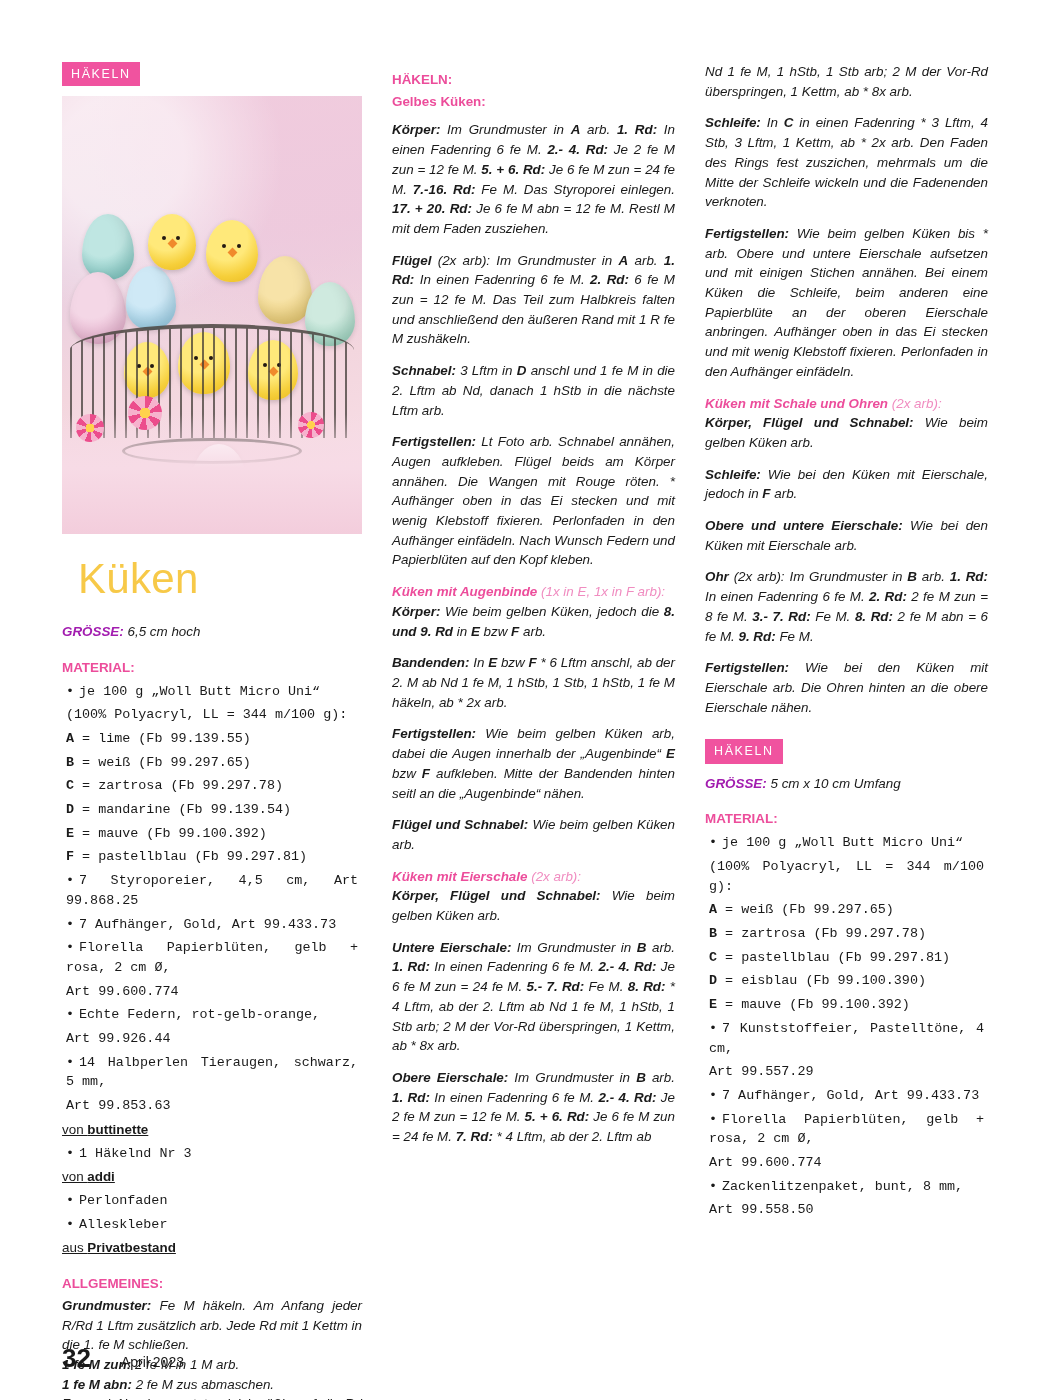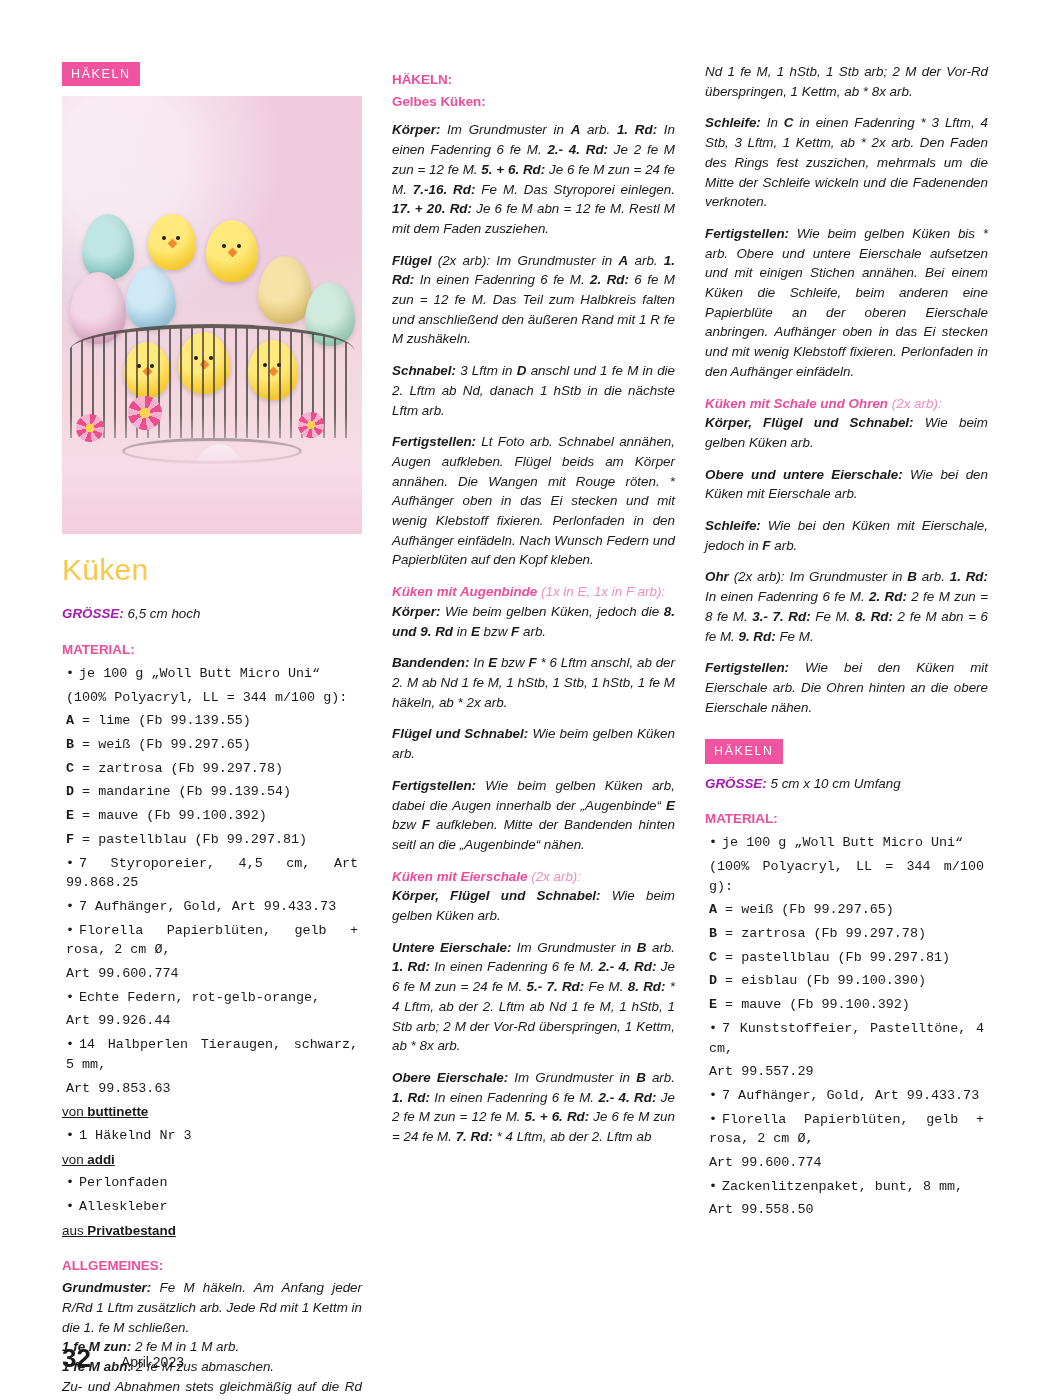--- a/index.html
+++ b/index.html
@@ -123,24 +123,24 @@
     display: inline-block;
     background: #f0539f;
     color: #ffffff;
     font-size: 12.5px;
     letter-spacing: 1.6px;
     padding: 3px 9px 3px 9px;
     margin-bottom: 10px;
     font-weight: 400;
   }
   .title {
-    font-size: 30px;
+    font-size: 42px;
     color: #f7c948;
     font-weight: 400;
-    margin: 4px 0 12px 0;
+    margin: 4px 0 12px 16px;
     letter-spacing: .3px;
   }
   .pink-label {
     color: #a21caf;
     font-weight: 700;
   }
   .pink-head {
     color: #ec4d9b;
     font-weight: 700;
     margin-top: 16px;
@@ -332,25 +332,25 @@
       <p>
         <span class="pink-sub">Küken mit Augenbinde</span><span class="pink-soft"> (1x in E, 1x in F arb):</span><br>
         <b>Körper:</b><span> Wie beim gelben Küken, jedoch die <b>8. und 9. Rd</b> in <b>E</b> bzw <b>F</b> arb.</span>
       </p>
 
       <p>
         <b>Bandenden:</b><span> In <b>E</b> bzw <b>F</b> * 6 Lftm anschl, ab der 2. M ab Nd 1 fe M, 1 hStb, 1 Stb, 1 hStb, 1 fe M häkeln, ab * 2x arb.</span>
       </p>
 
       <p>
+        <b>Fertigstellen:</b><span> Wie beim gelben Küken arb, dabei die Augen innerhalb der „Augenbinde“ <b>E</b> bzw <b>F</b> aufkleben. Mitte der Bandenden hinten seitl an die „Augenbinde“ nähen.</span>
+      </p>
+
+      <p>
         <b>Flügel und Schnabel:</b><span> Wie beim gelben Küken arb.</span>
-      </p>
-
-      <p>
-        <b>Fertigstellen:</b><span> Wie beim gelben Küken arb, dabei die Augen innerhalb der „Augenbinde“ <b>E</b> bzw <b>F</b> aufkleben. Mitte der Bandenden hinten seitl an die „Augenbinde“ nähen.</span>
       </p>
 
       <p>
         <span class="pink-sub">Küken mit Eierschale</span><span class="pink-soft"> (2x arb):</span><br>
         <b>Körper, Flügel und Schnabel:</b><span> Wie beim gelben Küken arb.</span>
       </p>
 
       <p>
         <b>Untere Eierschale:</b><span> Im Grundmuster in <b>B</b> arb. <b>1. Rd:</b> In einen Fadenring 6 fe M. <b>2.- 4. Rd:</b> Je 6 fe M zun = 24 fe M. <b>5.- 7. Rd:</b> Fe M. <b>8. Rd:</b> * 4 Lftm, ab der 2. Lftm ab Nd 1 fe M, 1 hStb, 1 Stb arb; 2 M der Vor-Rd überspringen, 1 Kettm, ab * 8x arb.</span>
       </p>
@@ -371,25 +371,25 @@
       <p>
         <b>Fertigstellen:</b><span> Wie beim gelben Küken bis * arb. Obere und untere Eierschale aufsetzen und mit einigen Stichen annähen. Bei einem Küken die Schleife, beim anderen eine Papierblüte an der oberen Eierschale anbringen. Aufhänger oben in das Ei stecken und mit wenig Klebstoff fixieren. Perlonfaden in den Aufhänger einfädeln.</span>
       </p>
 
       <p>
         <span class="pink-sub">Küken mit Schale und Ohren</span><span class="pink-soft"> (2x arb):</span><br>
         <b>Körper, Flügel und Schnabel:</b><span> Wie beim gelben Küken arb.</span>
       </p>
 
       <p>
+        <b>Schleife:</b><span> Wie bei den Küken mit Eierschale, jedoch in <b>F</b> arb.</span>
+      </p>
+
+      <p>
         <b>Obere und untere Eierschale:</b><span> Wie bei den Küken mit Eierschale arb.</span>
-      </p>
-
-      <p>
-        <b>Schleife:</b><span> Wie bei den Küken mit Eierschale, jedoch in <b>F</b> arb.</span>
       </p>
 
       <p>
         <b>Ohr</b><span> (2x arb): Im Grundmuster in <b>B</b> arb. <b>1. Rd:</b> In einen Fadenring 6 fe M. <b>2. Rd:</b> 2 fe M zun = 8 fe M. <b>3.- 7. Rd:</b> Fe M. <b>8. Rd:</b> 2 fe M abn = 6 fe M. <b>9. Rd:</b> Fe M.</span>
       </p>
 
       <p>
         <b>Fertigstellen:</b><span> Wie bei den Küken mit Eierschale arb. Die Ohren hinten an die obere Eierschale nähen.</span>
       </p>
 

